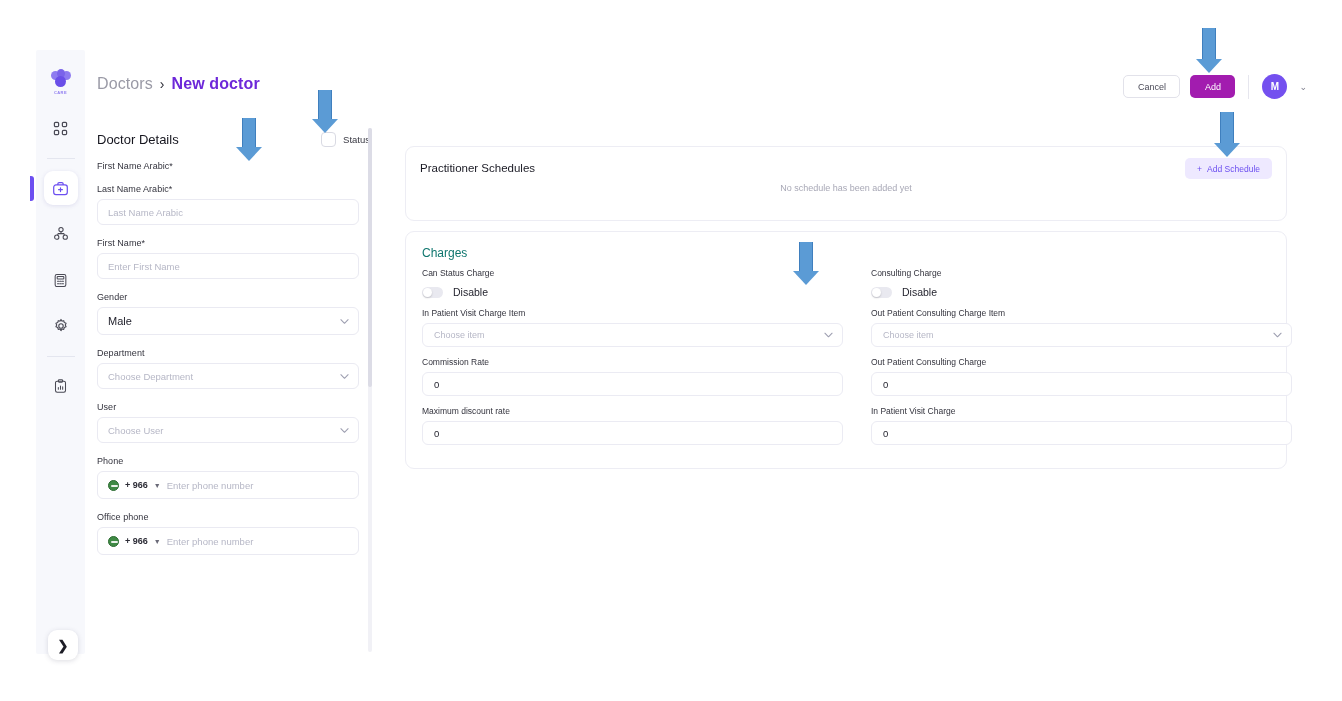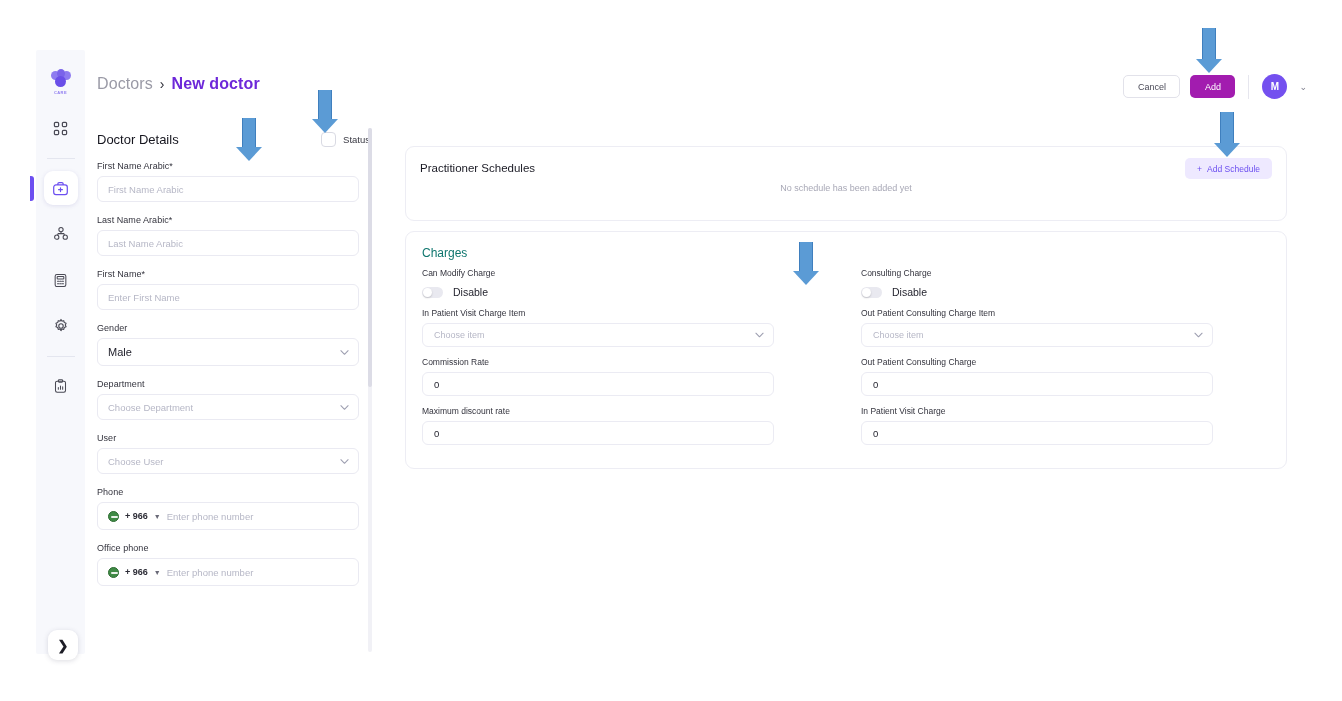--- a/index.html
+++ b/index.html
@@ -224,21 +224,21 @@
     content: ""; position: absolute; left: 1px; top: 1px;
     width: 9px; height: 9px; border-radius: 50%;
     background: #ffffff;
     box-shadow: 0 1px 2px rgba(0,0,0,.18);
   }
   .toggle-text { font-size: 10.5px; color: #1f1f2a; }
   .cfield { margin-top: 10px; }
   .cfield-label { font-size: 8.5px; color: #33333d; margin-bottom: 5px; }
   .ccontrol {
     position: relative;
-    height: 24px; width: 352px;
+    height: 24px; width: 421px;
     border: 1px solid #ebebf3; border-radius: 6px;
     background: #fff; display: flex; align-items: center;
     padding: 0 11px; font-size: 9px;
   }
   .ccontrol .num { color: #23232e; font-size: 9.5px; }
 
   
   .arrow {
     position: absolute;
     width: 0; height: 0;
@@ -365,23 +365,20 @@
     <div class="form-head">
       <div class="form-title">Doctor Details</div>
       <div class="status-wrap">
         <div class="checkbox"></div>
         <div class="status-label">Status</div>
       </div>
     </div>
 
     <div class="field">
       <div class="field-label">First Name Arabic*</div>
-      <div class="control">
-        <span class="ph">First Name Arabic</span>
-      </div>
     </div>
 
     <div class="field">
       <div class="field-label">Last Name Arabic*</div>
       <div class="control">
         <span class="ph">Last Name Arabic</span>
       </div>
     </div>
 
     <div class="field">
@@ -461,21 +458,21 @@
       <span>Add Schedule</span>
     </button>
   </div>
 
   <div class="panel panel-charges">
     <div class="charges-title">Charges</div>
 
     <div class="charges-cols">
 
       <div class="charges-col">
-        <div class="cfield-label">Can Modify Charge</div>
+        <div class="cfield-label">Can Status Charge</div>
         <div class="toggle-row">
           <div class="switch"></div>
           <div class="toggle-text">Disable</div>
         </div>
 
         <div class="cfield">
           <div class="cfield-label">In Patient Visit Charge Item</div>
           <div class="ccontrol">
             <span class="ph">Choose item</span>
             <span class="caret">

